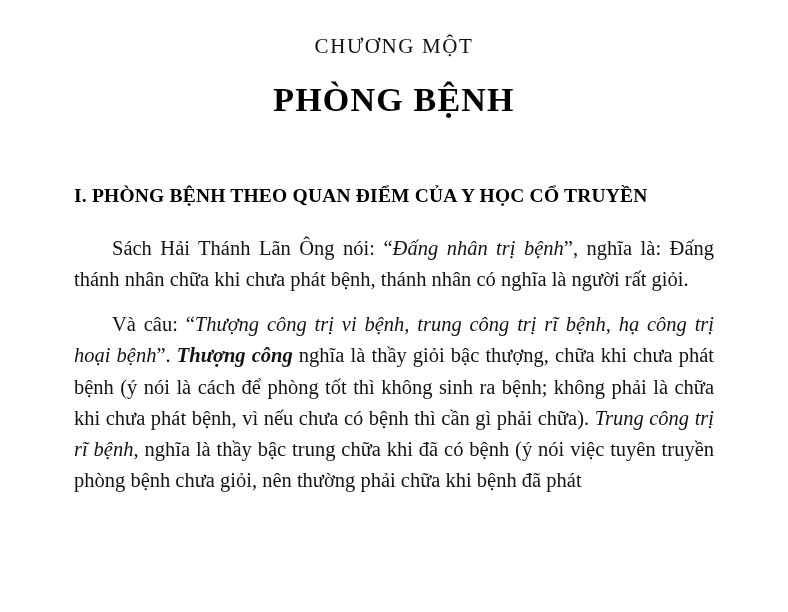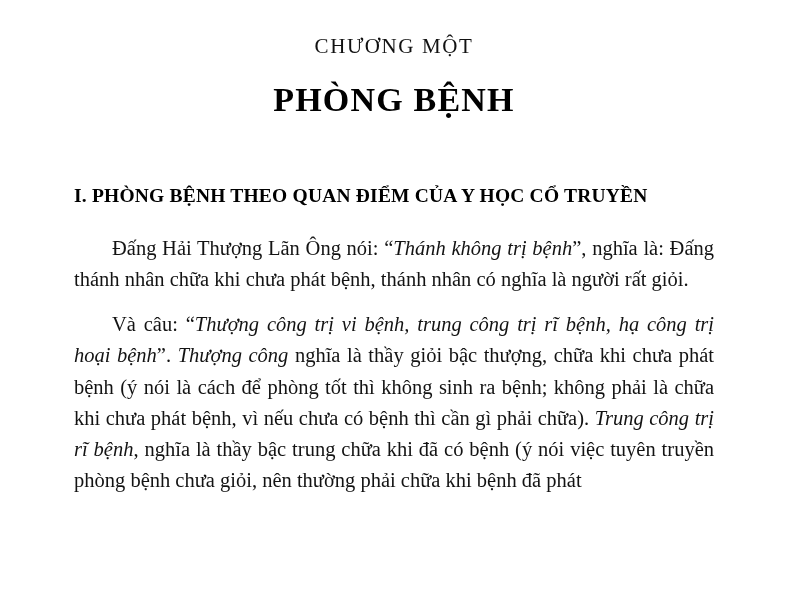--- a/index.html
+++ b/index.html
@@ -53,32 +53,32 @@
     text-indent: 38px;
     color: #131313;
   }
   .body-par.first {
     margin-top: 26px;
   }
   .it {
     font-style: italic;
   }
   .bd {
-    font-weight: normal;
+    font-weight: bold;
     font-style: italic;
   }
 </style>
 </head>
 <body>
 
 <div class="page">
 
   <div class="chapter-label">CHƯƠNG MỘT</div>
 
   <h1 class="chapter-title">PHÒNG BỆNH</h1>
 
   <h2 class="section-heading">I. PHÒNG BỆNH THEO QUAN ĐIỂM CỦA Y HỌC CỔ TRUYỀN</h2>
 
-  <p class="body-par first"><span>Đấng Hải Thượng Lãn Ông nói: “</span><span class="it">Thánh không trị bệnh</span><span>”, nghĩa là: Đấng thánh nhân chữa khi chưa phát bệnh, thánh nhân có nghĩa là người rất giỏi.</span></p>
+  <p class="body-par first"><span>Sách Hải Thánh Lãn Ông nói: “</span><span class="it">Đấng nhân trị bệnh</span><span>”, nghĩa là: Đấng thánh nhân chữa khi chưa phát bệnh, thánh nhân có nghĩa là người rất giỏi.</span></p>
 
   <p class="body-par"><span>Và câu: “</span><span class="it">Thượng công trị vi bệnh, trung công trị rĩ bệnh, hạ công trị hoại bệnh</span><span>”. </span><span class="bd">Thượng công</span><span> nghĩa là thầy giỏi bậc thượng, chữa khi chưa phát bệnh (ý nói là cách để phòng tốt thì không sinh ra bệnh; không phải là chữa khi chưa phát bệnh, vì nếu chưa có bệnh thì cần gì phải chữa). </span><span class="it">Trung công trị rĩ bệnh</span><span>, nghĩa là thầy bậc trung chữa khi đã có bệnh (ý nói việc tuyên truyền phòng bệnh chưa giỏi, nên thường phải chữa khi bệnh đã phát</span></p>
 
 </div>
 
 </body></html>

